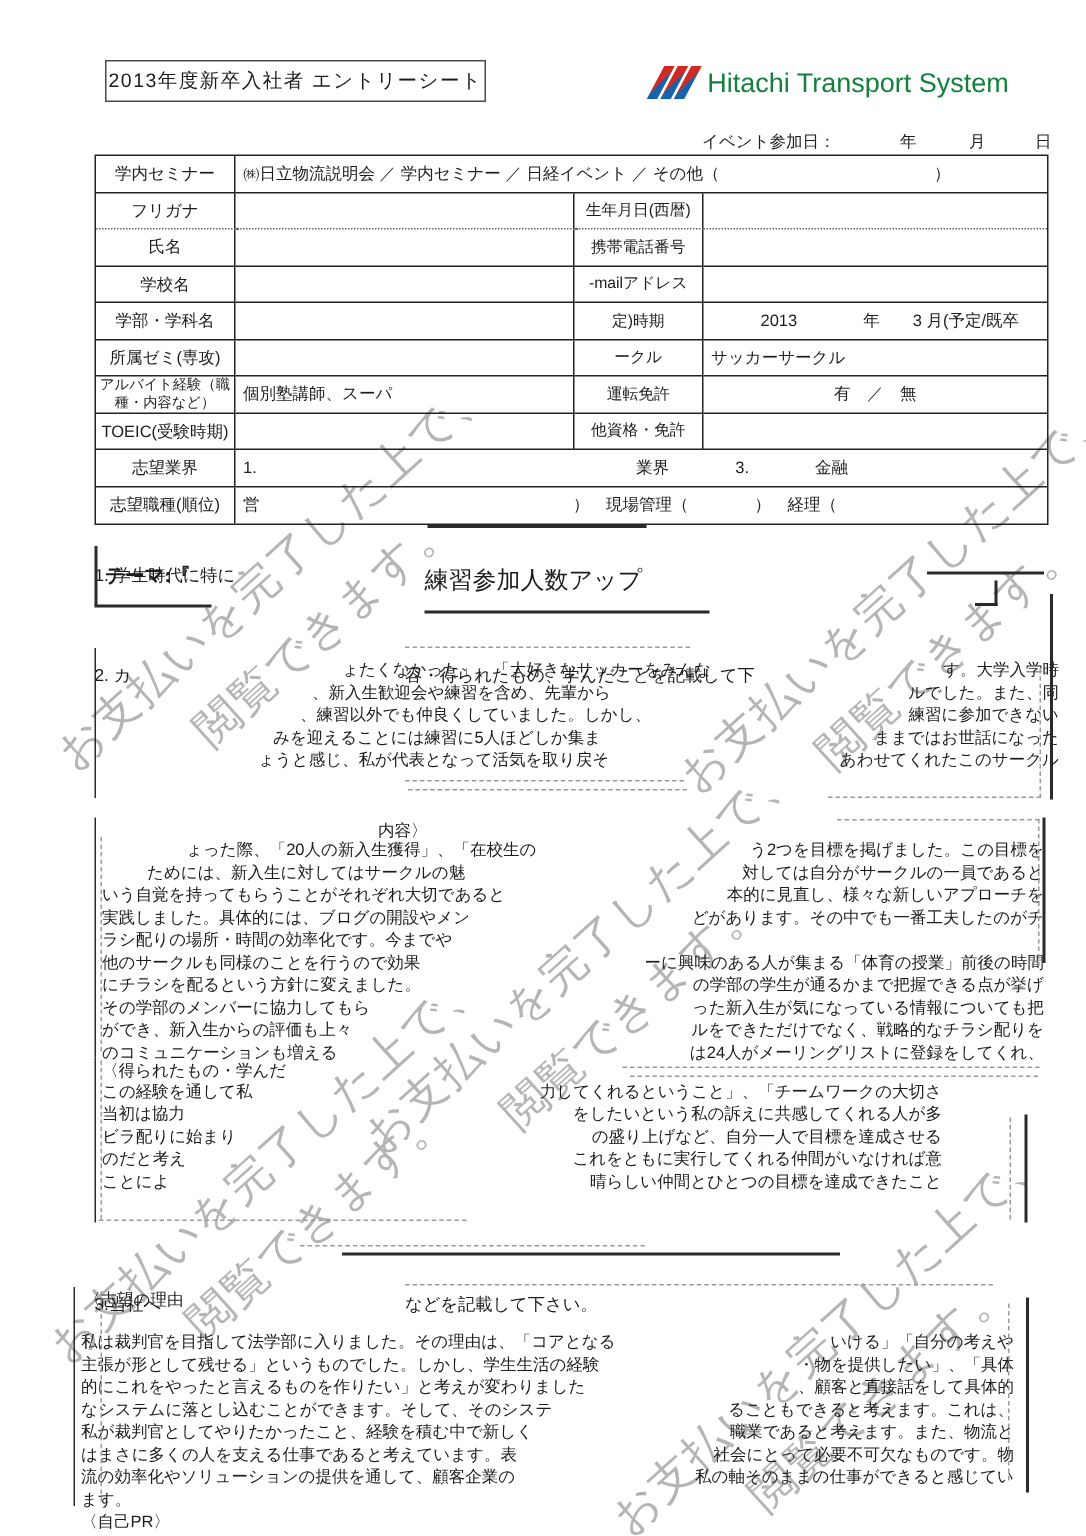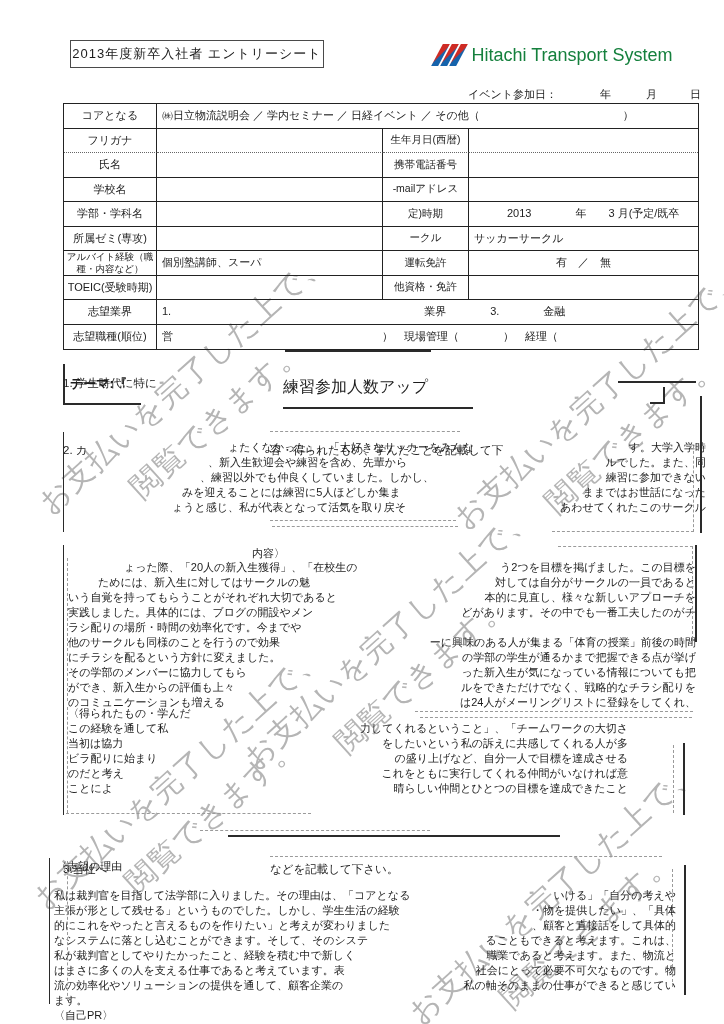--- a/index.html
+++ b/index.html
@@ -97,21 +97,21 @@
         <i></i>
       </span>
     <span class="logo-text">Hitachi Transport System</span>
   </div>
   <span class="abs evt" style="left:468px;top:87px;">イベント参加日：</span>
   <span class="abs evt" style="left:600px;top:87px;">年</span>
   <span class="abs evt" style="left:646px;top:87px;">月</span>
   <span class="abs evt" style="left:690px;top:87px;">日</span>
 
   <div class="abs form">
-    <div class="fc">コアとなる</div>
+    <div class="fc">学内セミナー</div>
     <div class="fc fv sp3 noR">㈱日立物流説明会 ／ 学内セミナー ／ 日経イベント ／ その他（　　　　　　　　　　　　　）</div>
 
     <div class="fc dotb">フリガナ</div>
     <div class="fc fv dotb"></div>
     <div class="fc rl dotb">生年月日(西暦)</div>
     <div class="fc fv dotb noR"></div>
 
     <div class="fc">氏名</div>
     <div class="fc fv"></div>
     <div class="fc rl">携帯電話番号</div>

